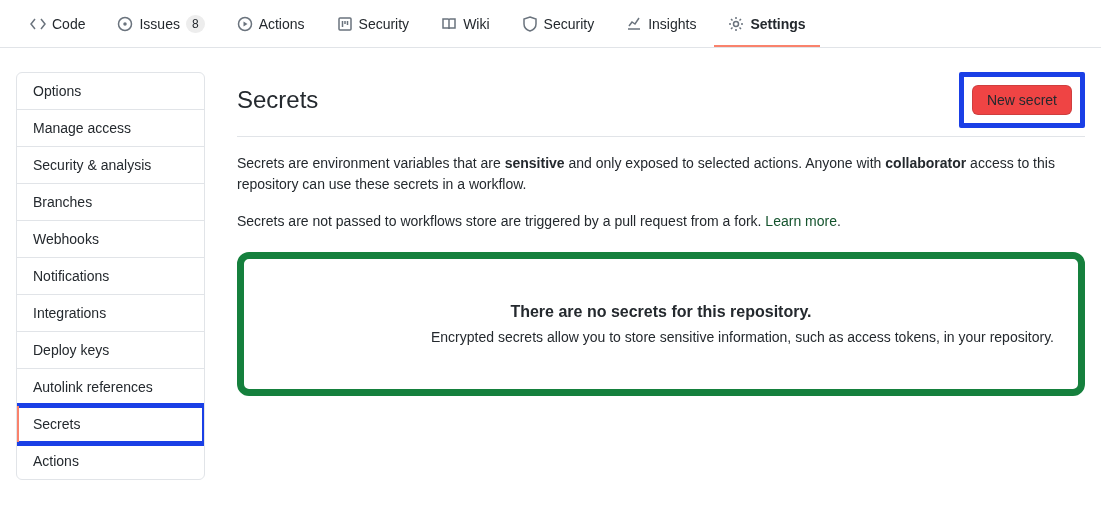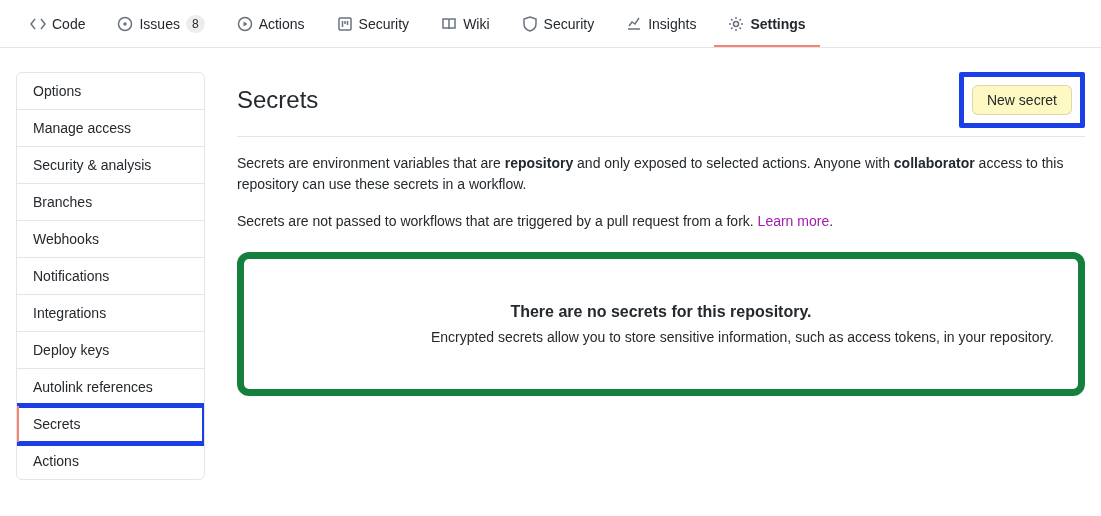--- a/index.html
+++ b/index.html
@@ -77,32 +77,32 @@
   .main { flex:1; min-width:0; }
   .page-header {
     display:flex;
     align-items:center;
     justify-content:space-between;
     border-bottom:1px solid #e1e4e8;
     padding-bottom:8px;
   }
   .page-title { font-size:24px; font-weight:400; margin:0; }
   .btn {
-    background:#fef9c3;
+    background:#ef4444;
     border:1px solid rgba(27,31,35,0.15);
     border-radius:6px;
     padding:6px 14px;
     font-size:14px;
     font-weight:500;
     cursor:pointer;
     color:#24292e;
   }
   .desc { margin:16px 0; line-height:1.5; color:#24292e; }
   .desc b { font-weight:600; }
-  .link { color:#a21caf; cursor:pointer; }
+  .link { color:#14532d; cursor:pointer; }
   .blankslate {
     border:7px solid #15803d;
     border-radius:12px;
     padding:44px 24px;
     text-align:center;
     margin-top:20px;
   }
   .blankslate h3 { margin:0 0 8px 0; font-size:16px; font-weight:600;}
   .blankslate p { margin:0; color:#24292e;text-align:right; }
   .hl-blue { outline:5px solid #1a3fe6; outline-offset:-2px; }
@@ -201,24 +201,24 @@
 
   <main class="main">
     <div class="page-header">
       <h2 class="page-title">Secrets</h2>
       <span class="hl-blue-inner">
         <button class="btn">New secret</button>
       </span>
     </div>
 
     <p class="desc">
-      <span>Secrets are environment variables that are </span><b>repository</b><span> and only exposed to selected actions. Anyone with </span><b>collaborator</b><span> access to this repository can use these secrets in a workflow.</span>
+      <span>Secrets are environment variables that are </span><b>sensitive</b><span> and only exposed to selected actions. Anyone with </span><b>collaborator</b><span> access to this repository can use these secrets in a workflow.</span>
     </p>
     <p class="desc">
-      <span>Secrets are not passed to workflows that are triggered by a pull request from a fork. </span><span class="link">Learn more</span><span>.</span>
+      <span>Secrets are not passed to workflows store are triggered by a pull request from a fork. </span><span class="link">Learn more</span><span>.</span>
     </p>
 
     <div class="blankslate">
       <h3>There are no secrets for this repository.</h3>
       <p>Encrypted secrets allow you to store sensitive information, such as access tokens, in your repository.</p>
     </div>
   </main>
 </div>
 
 </body></html>

